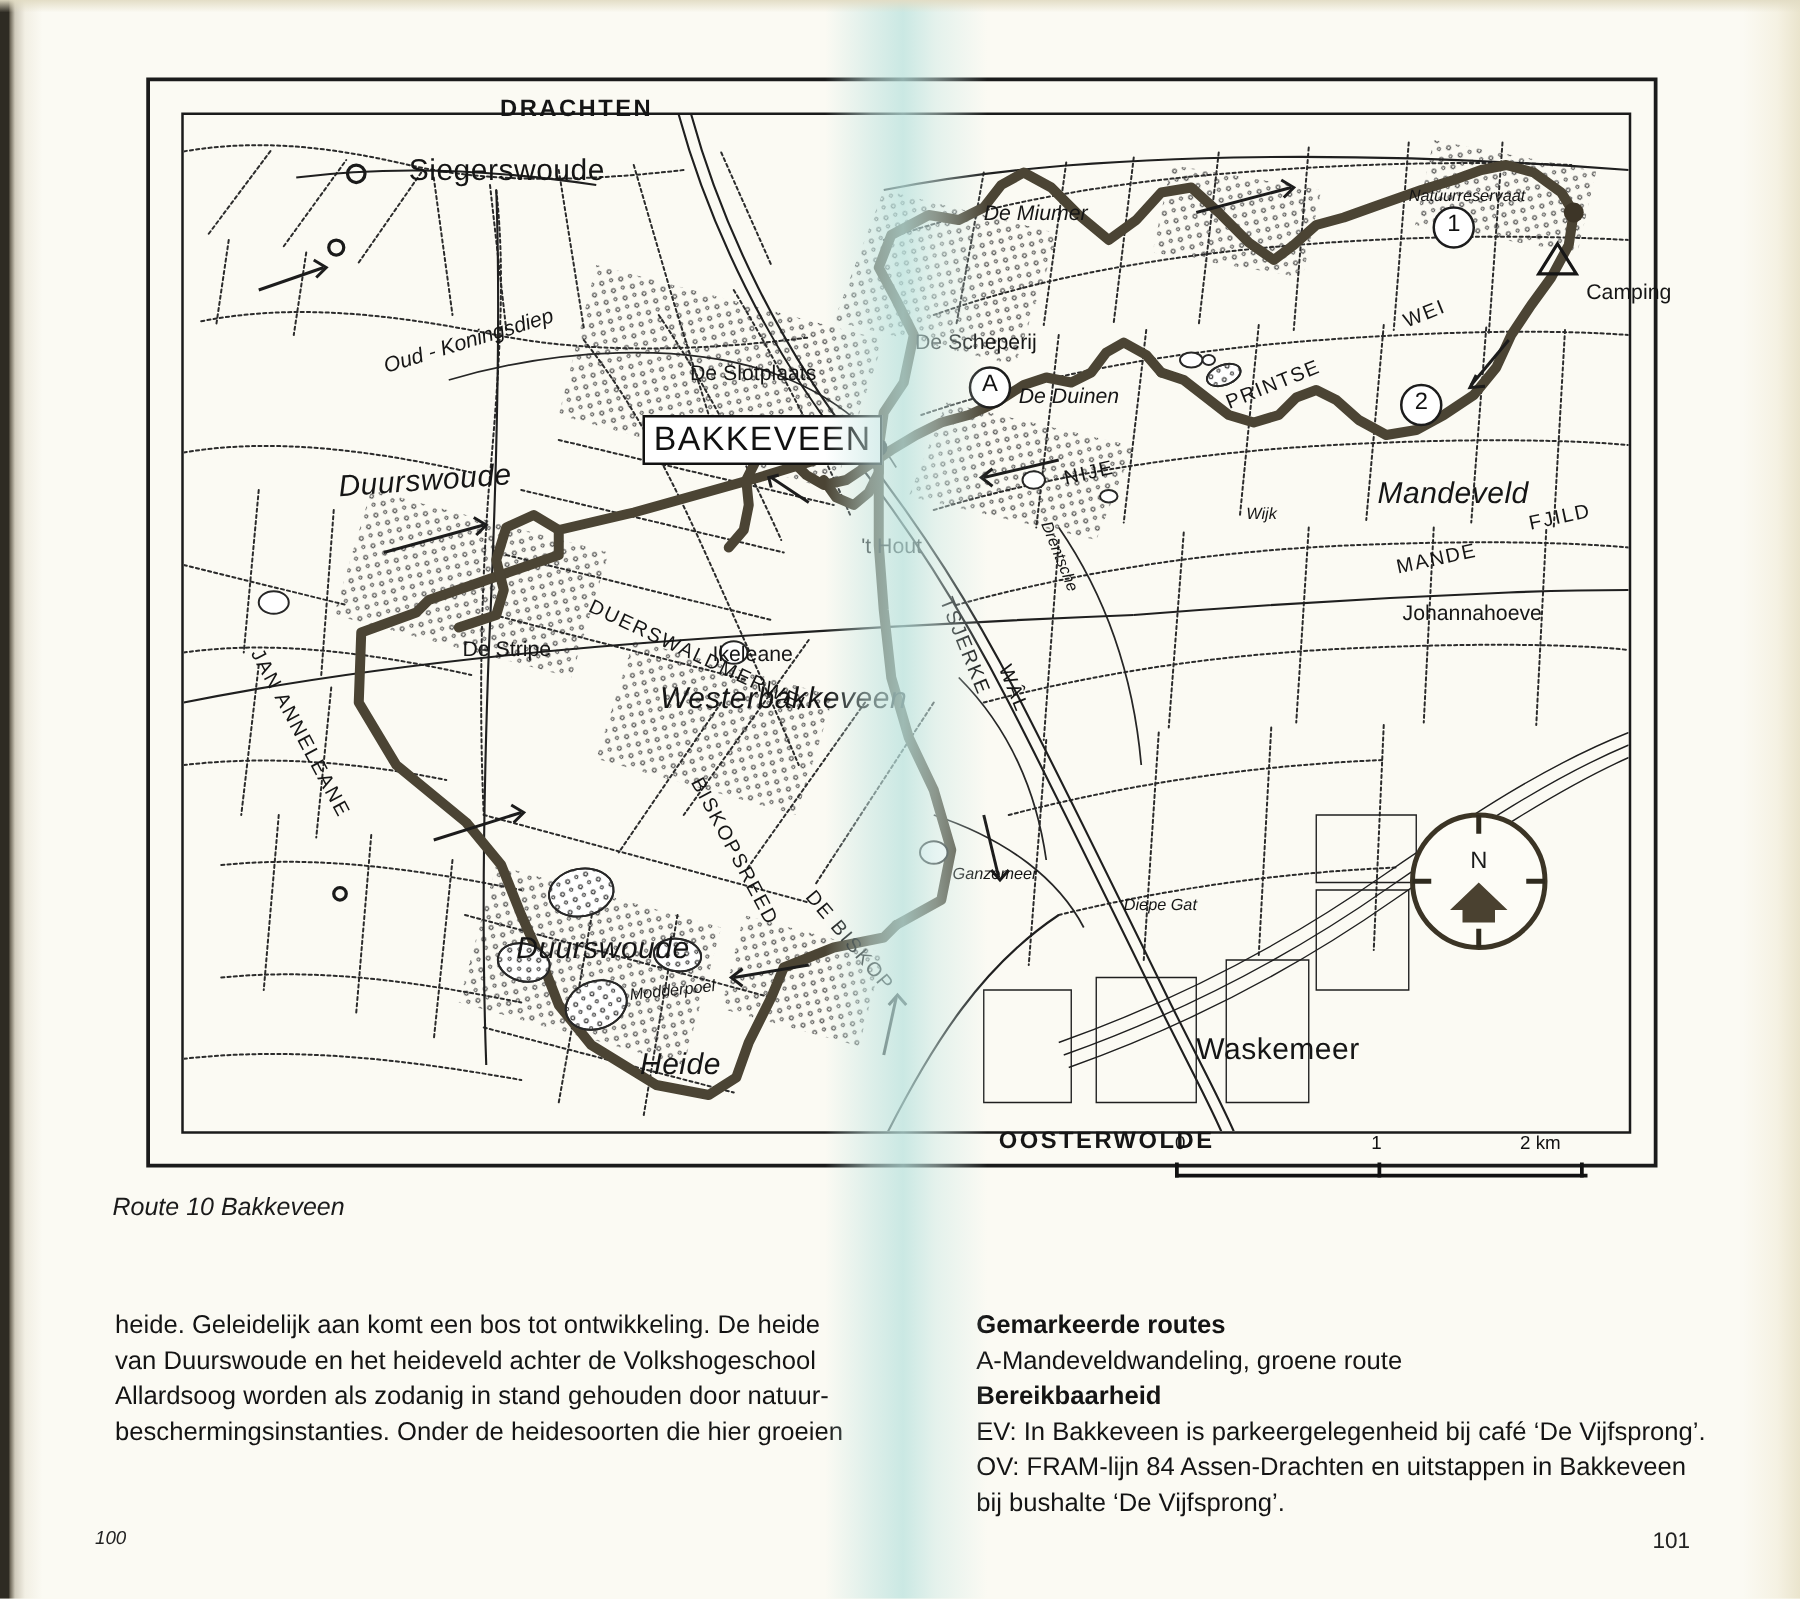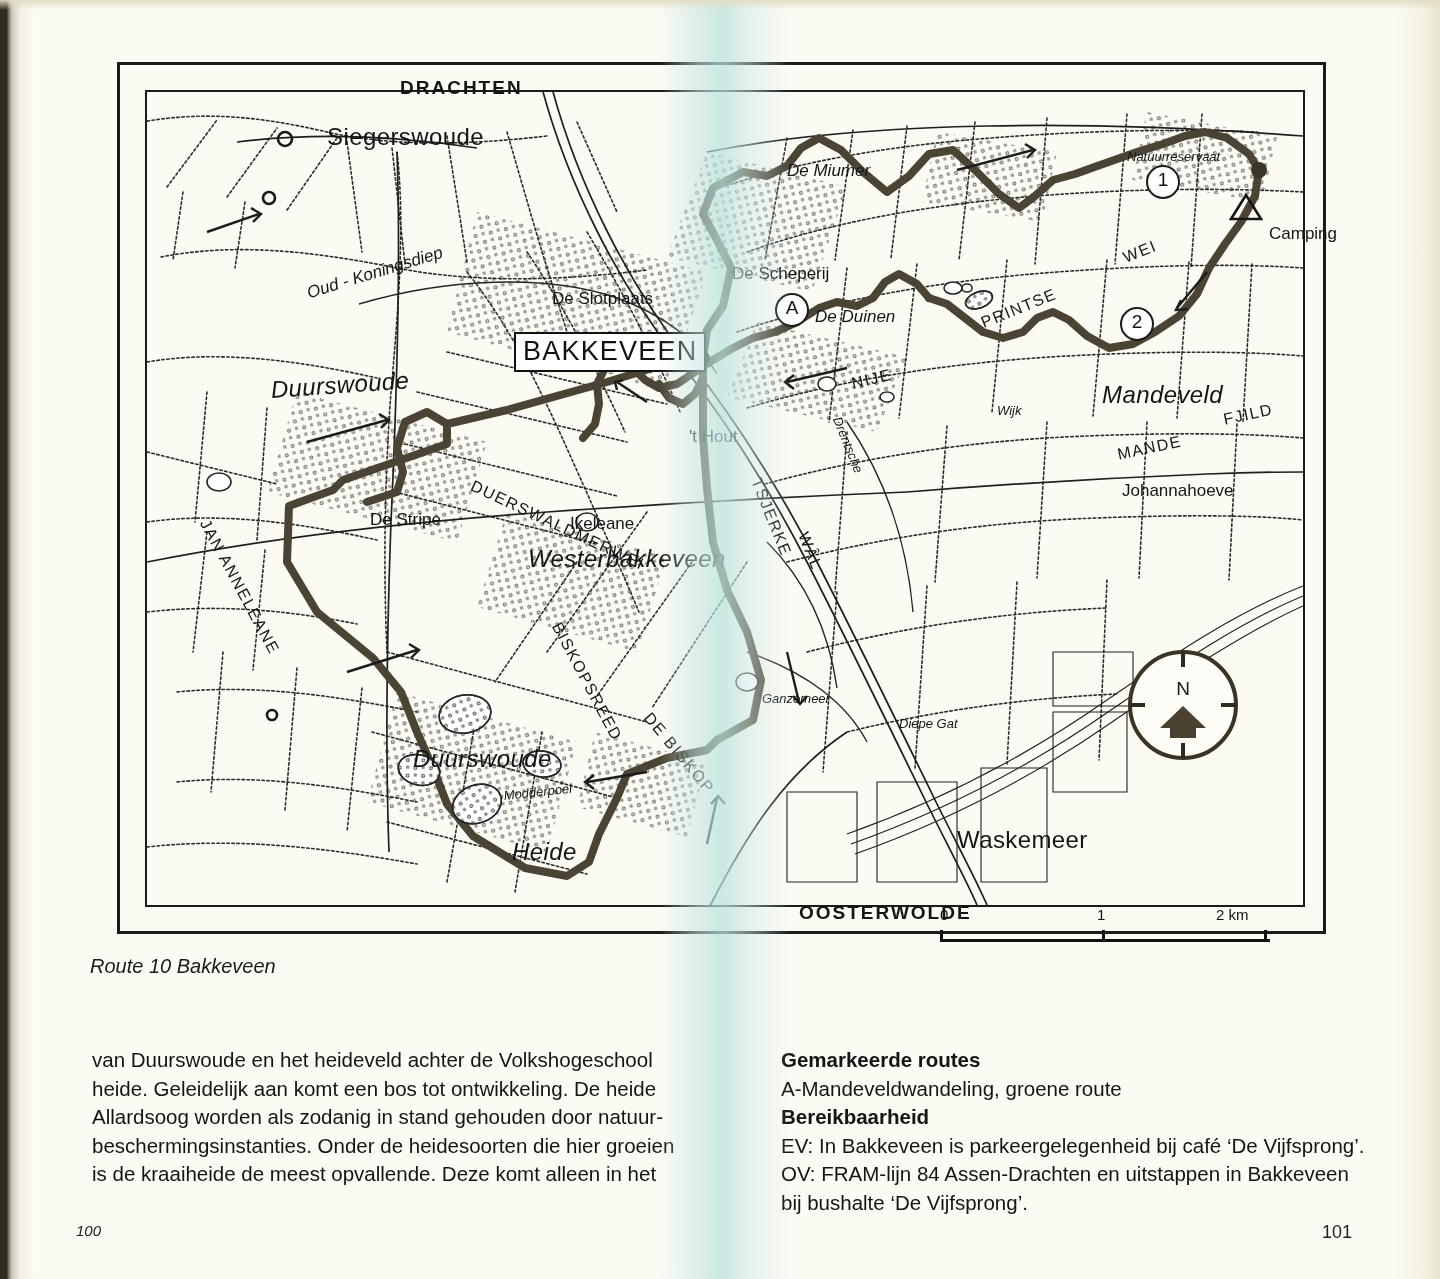--- a/index.html
+++ b/index.html
@@ -406,25 +406,24 @@
       <div class="line"></div>
       <div class="t" style="left:0px;"></div>
       <div class="t" style="left:162px;"></div>
       <div class="t" style="left:324px;"></div>
     </div>
   </div>
 
   <div id="caption">Route 10 Bakkeveen</div>
 
   <div class="col" id="colL">
+      <p>heide. Geleidelijk aan komt een bos tot ontwikkeling. De heide</p>
       <p>van Duurswoude en het heideveld achter de Volkshogeschool</p>
-      <p>heide. Geleidelijk aan komt een bos tot ontwikkeling. De heide</p>
       <p>Allardsoog worden als zodanig in stand gehouden door natuur-</p>
       <p>beschermingsinstanties. Onder de heidesoorten die hier groeien</p>
-      <p>is de kraaiheide de meest opvallende. Deze komt alleen in het</p>
     </div>
 
   <div class="col" id="colR">
     <p class="hd">Gemarkeerde routes</p>
     <p>A-Mandeveldwandeling, groene route</p>
     <p class="hd">Bereikbaarheid</p>
     <p>EV: In Bakkeveen is parkeergelegenheid bij café ‘De Vijfsprong’.</p>
     <p>OV: FRAM-lijn 84 Assen-Drachten en uitstappen in Bakkeveen</p>
     <p>bij bushalte ‘De Vijfsprong’.</p>
   </div>

